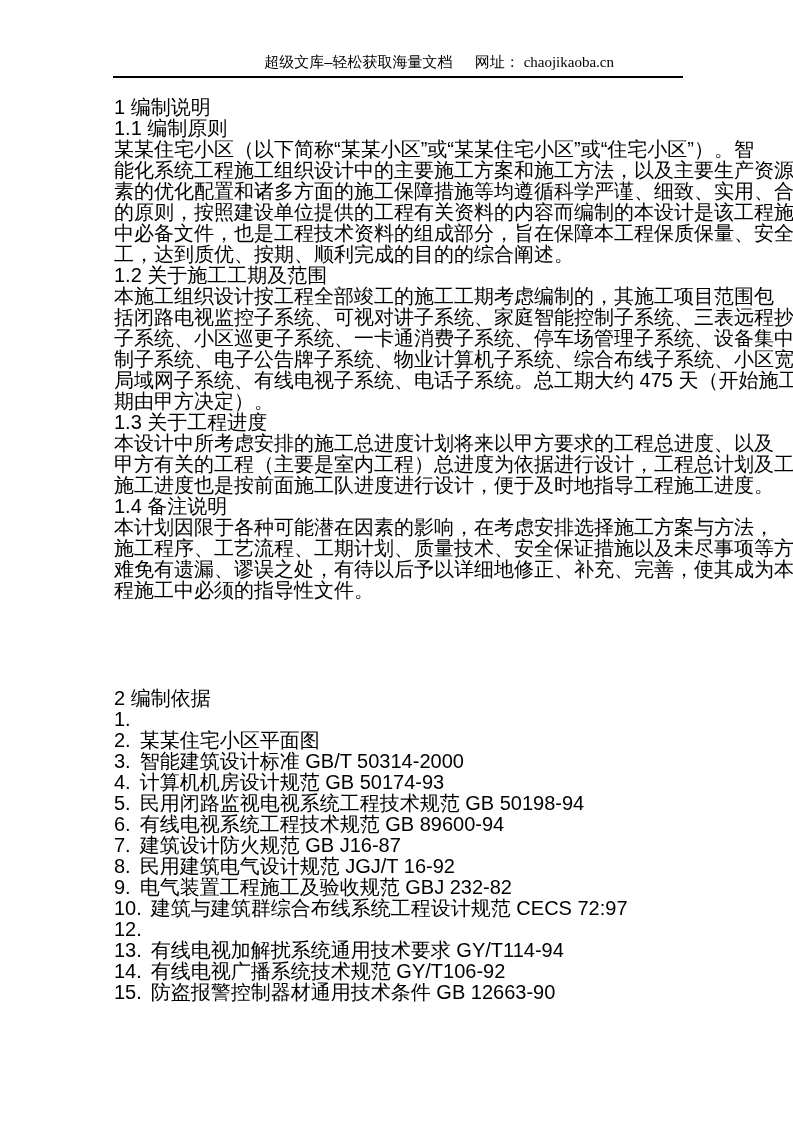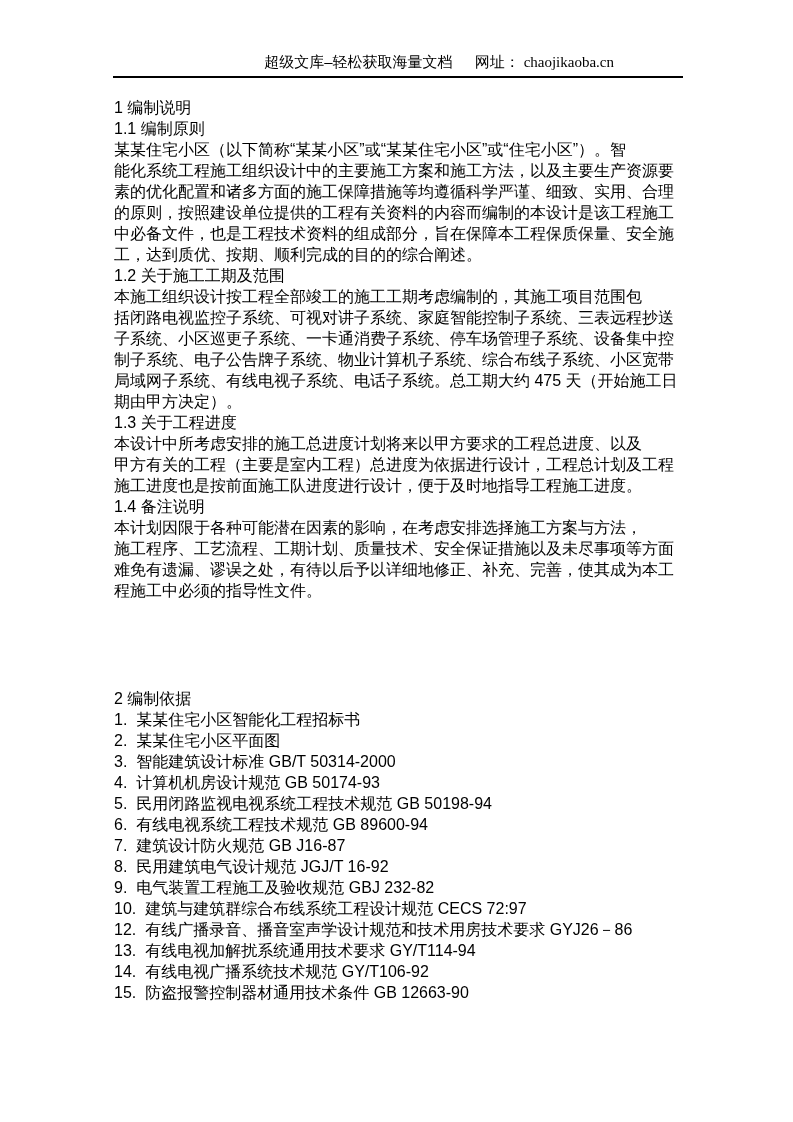--- a/index.html
+++ b/index.html
@@ -27,21 +27,21 @@
   .header .url { font-family: "Liberation Serif", serif; }
   .rule {
     position: absolute;
     left: 113px; top: 76px;
     width: 570px; height: 2px;
     background: #000000;
   }
   .block {
     position: absolute;
     left: 114px; width: 585px;
-    font-size: 16px; line-height: 21px;
+    font-size: 20px; line-height: 21px;
   }
   .block1 { top: 97px; }
   .block2 { top: 688px; }
   .h { line-height: 21px; }
   .p { white-space: pre; line-height: 21px; }
   .li { display: flex; line-height: 21px; }
   .li .num { flex: none; margin-right: 9px; min-width: 12px; }
   .li .txt { white-space: nowrap; }
 </style>
 </head>
@@ -81,21 +81,20 @@
 难免有遗漏、谬误之处，有待以后予以详细地修正、补充、完善，使其成为本工
 程施工中必须的指导性文件。</div>
   </div>
 
   <div class="block block2">
     <div class="h">2 编制依据</div>
     <div class="list">
 
         <div class="li">
           <span class="num">1.</span>
-          <span class="txt">某某住宅小区智能化工程招标书</span>
         </div>
 
         <div class="li">
           <span class="num">2.</span>
           <span class="txt">某某住宅小区平面图</span>
         </div>
 
         <div class="li">
           <span class="num">3.</span>
           <span class="txt">智能建筑设计标准 GB/T 50314-2000</span>
@@ -132,21 +131,20 @@
         </div>
 
         <div class="li">
           <span class="num">10.</span>
           <span class="txt">建筑与建筑群综合布线系统工程设计规范 CECS 72:97</span>
         </div>
 
 
         <div class="li">
           <span class="num">12.</span>
-          <span class="txt">有线广播录音、播音室声学设计规范和技术用房技术要求 GYJ26－86</span>
         </div>
 
         <div class="li">
           <span class="num">13.</span>
           <span class="txt">有线电视加解扰系统通用技术要求 GY/T114-94</span>
         </div>
 
         <div class="li">
           <span class="num">14.</span>
           <span class="txt">有线电视广播系统技术规范 GY/T106-92</span>

